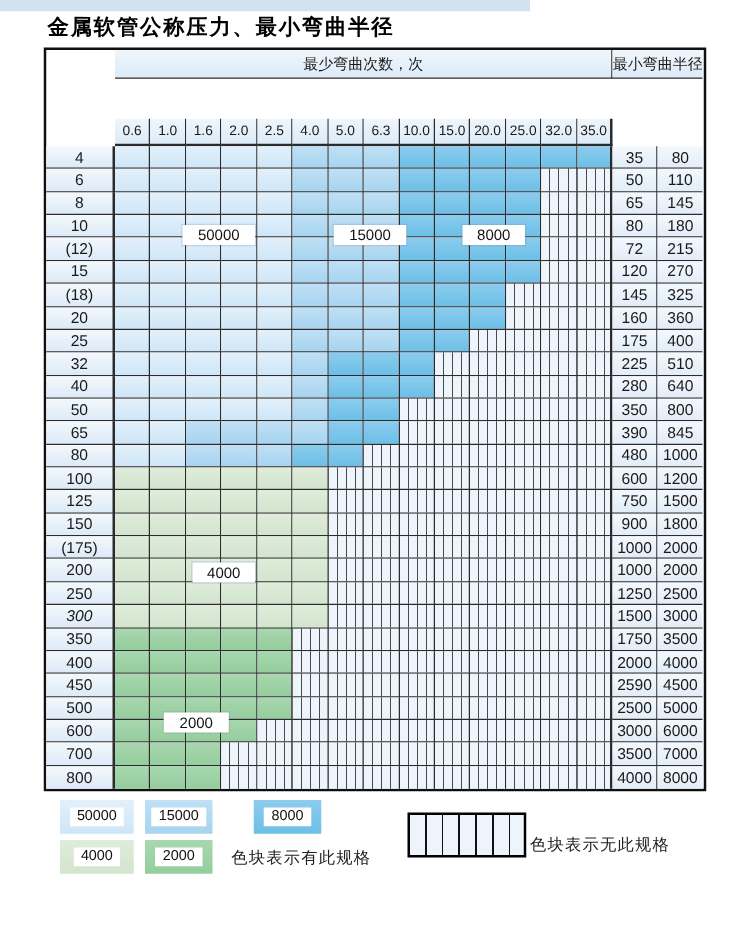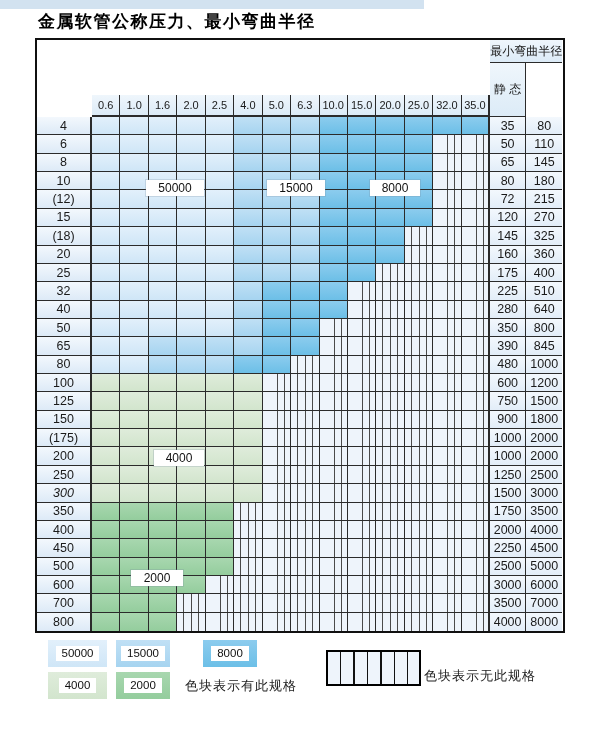--- a/index.html
+++ b/index.html
@@ -61,22 +61,22 @@
   }
 </style>
 </head>
 <body>
 
 <div class="topstrip"></div>
 
 <div class="title">金属软管公称压力、最小弯曲半径</div>
 
 <div id="grid">
+  <div class="cell hd bendhd">最少弯曲次数，次</div>
   <div class="cell hd radhd">最小弯曲半径</div>
-  <div class="cell hd stathd">静 态</div>
 
 <div class="cell hd pv hb" style="grid-area: 3 / 2;">0.6</div>
     <div class="cell hd pv hb" style="grid-area: 3 / 3;">1.0</div>
     <div class="cell hd pv hb" style="grid-area: 3 / 4;">1.6</div>
     <div class="cell hd pv hb" style="grid-area: 3 / 5;">2.0</div>
     <div class="cell hd pv hb" style="grid-area: 3 / 6;">2.5</div>
     <div class="cell hd pv hb" style="grid-area: 3 / 7;">4.0</div>
     <div class="cell hd pv hb" style="grid-area: 3 / 8;">5.0</div>
     <div class="cell hd pv hb" style="grid-area: 3 / 9;">6.3</div>
     <div class="cell hd pv hb" style="grid-area: 3 / 10;">10.0</div>
@@ -484,21 +484,21 @@
     <div class="cell sp sG2" style="grid-area: 27 / 6;"></div>
     <div class="cell sp sN" style="grid-area: 27 / 7;"></div>
     <div class="cell sp sN" style="grid-area: 27 / 8;"></div>
     <div class="cell sp sN" style="grid-area: 27 / 9;"></div>
     <div class="cell sp sN" style="grid-area: 27 / 10;"></div>
     <div class="cell sp sN" style="grid-area: 27 / 11;"></div>
     <div class="cell sp sN" style="grid-area: 27 / 12;"></div>
     <div class="cell sp sN" style="grid-area: 27 / 13;"></div>
     <div class="cell sp sN" style="grid-area: 27 / 14;"></div>
     <div class="cell sp sN thickR" style="grid-area: 27 / 15;"></div>
-    <div class="cell valc" style="grid-area: 27 / 16;">2250</div>
+    <div class="cell valc" style="grid-area: 27 / 16;">2590</div>
     <div class="cell valc noR" style="grid-area: 27 / 17;">4500</div>
     <div class="cell dnc" style="grid-area: 28 / 1;">500</div>
     <div class="cell sp sG2" style="grid-area: 28 / 2;"></div>
     <div class="cell sp sG2" style="grid-area: 28 / 3;"></div>
     <div class="cell sp sG2" style="grid-area: 28 / 4;"></div>
     <div class="cell sp sG2" style="grid-area: 28 / 5;"></div>
     <div class="cell sp sG2" style="grid-area: 28 / 6;"></div>
     <div class="cell sp sN" style="grid-area: 28 / 7;"></div>
     <div class="cell sp sN" style="grid-area: 28 / 8;"></div>
     <div class="cell sp sN" style="grid-area: 28 / 9;"></div>

